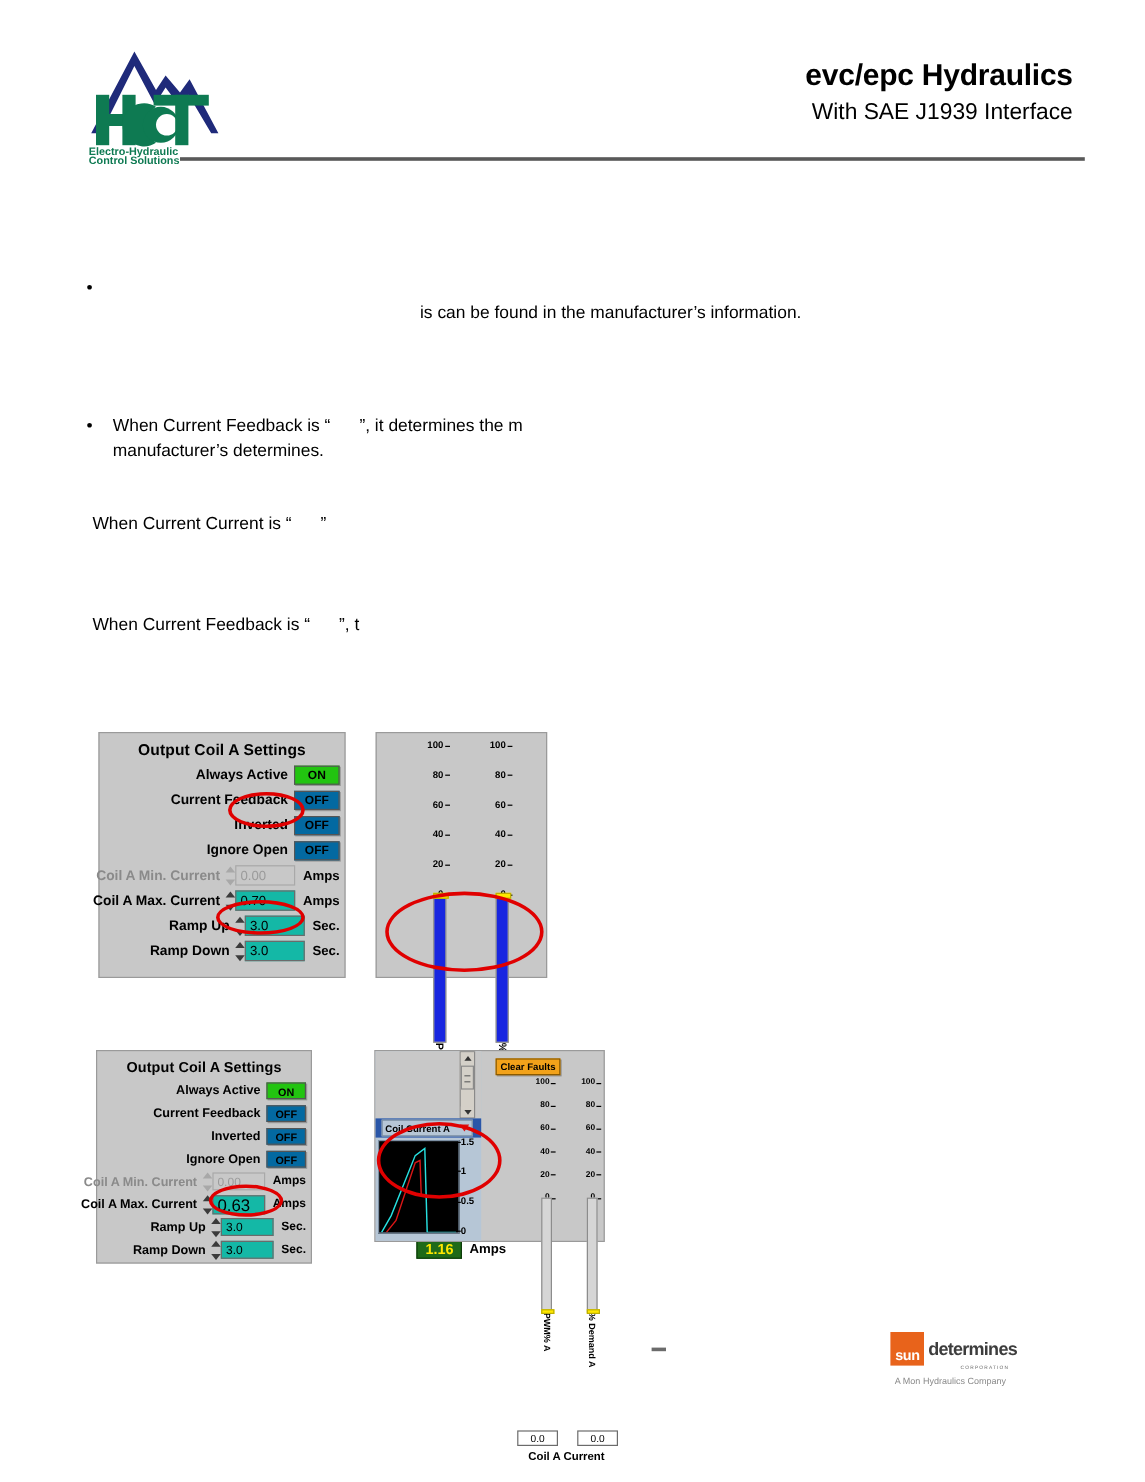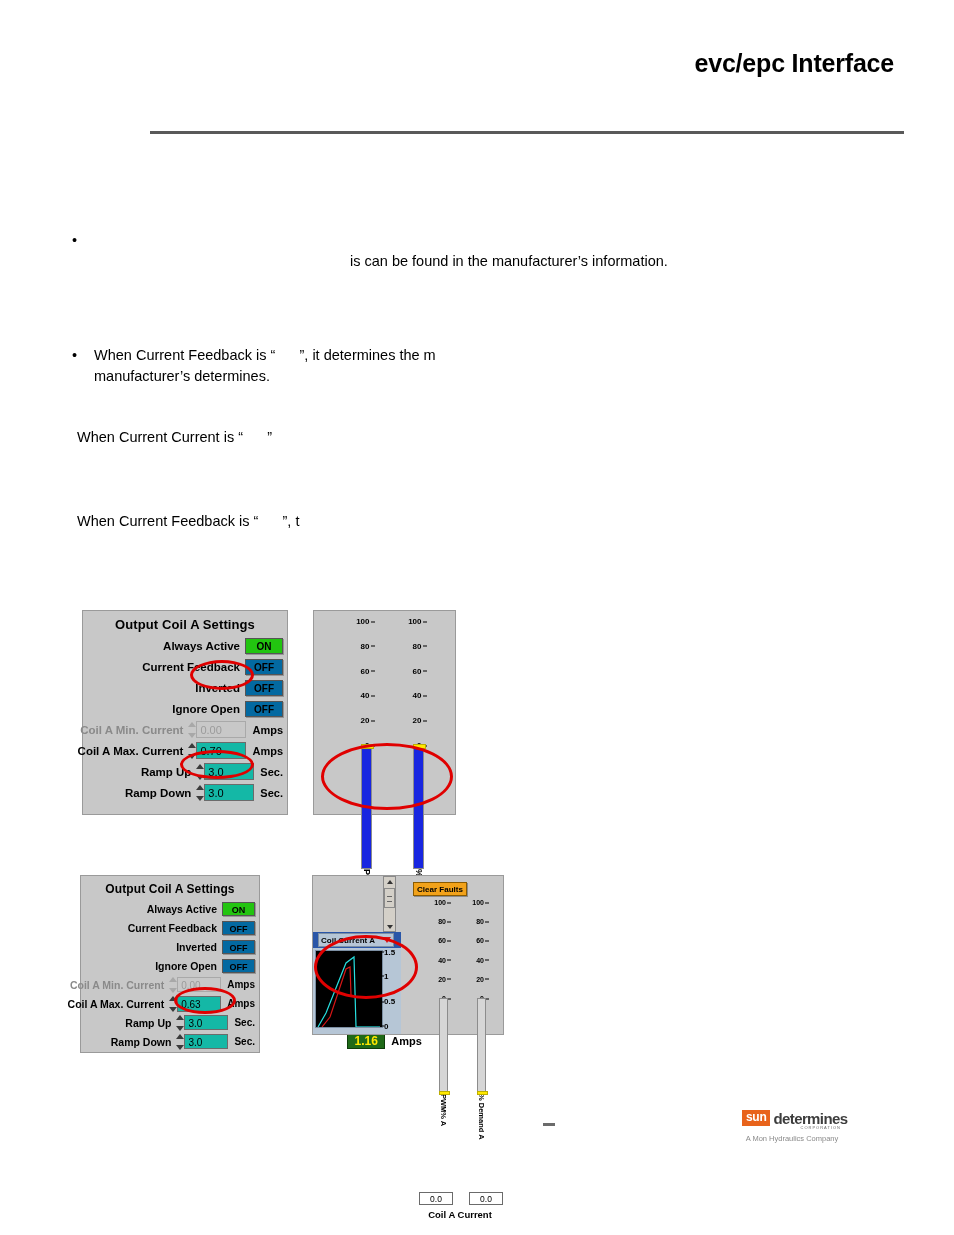--- a/index.html
+++ b/index.html
@@ -489,21 +489,21 @@
     left: 742px;
     top: 1110px;
     width: 100px;
   }
   .sun-row { display: flex; align-items: center; }
   .sun-badge {
     background: #e8631b;
     color: #ffffff;
     font-size: 12px;
     font-weight: bold;
-    padding: 1px 4px 2px 4px;
+    padding: 13px 4px 2px 4px;
     letter-spacing: -0.3px;
     line-height: 13px;
   }
   .sun-word {
     color: #3d3d3d;
     font-size: 15px;
     font-weight: bold;
     letter-spacing: -0.6px;
     margin-left: 3px;
     line-height: 15px;
@@ -522,23 +522,44 @@
     text-align: center;
     margin-top: 4px;
     border-top: 0;
   }
 </style>
 </head>
 <body>
 
 <div class="header">
 
+  <div class="logo-block">
+    <svg class="logo-svg" width="120" height="105" viewBox="0 0 120 105" xmlns="http://www.w3.org/2000/svg">
+
+      <path d="M4 78 L40 10 L58 42 L66 30 L78 44 L86 33 L110 78 L104 78 L85 46 L78 56 L66 40 L57 54 L40 22 L12 78 Z" fill="#1f2a7a"></path>
+
+      <g fill="#0e7a52">
+        <rect x="8" y="46" width="11" height="42"></rect>
+        <rect x="8" y="62" width="30" height="10"></rect>
+        <rect x="30" y="46" width="11" height="42"></rect>
+        <path d="M58 56 a18 18 0 1 0 0 30 a18 18 0 0 1 0 -30 Z"></path>
+        <rect x="46" y="56" width="8" height="30" opacity="0"></rect>
+        <circle cx="62" cy="71" r="15" fill="#0e7a52"></circle>
+        <circle cx="67" cy="71" r="9" fill="#ffffff"></circle>
+        <rect x="56" y="46" width="46" height="9"></rect>
+        <rect x="74" y="46" width="11" height="42"></rect>
+      </g>
+      <text x="2" y="96" font-family="Liberation Sans, sans-serif" font-size="9" font-weight="bold" fill="#0e7a52">Electro-Hydraulic</text>
+      <text x="2" y="104" font-family="Liberation Sans, sans-serif" font-size="9" font-weight="bold" fill="#0e7a52">Control Solutions</text>
+    </svg>
+  </div>
 
   <div class="header-titles">
-    <div class="header-title">evc/epc Interface</div>
+    <div class="header-title">evc/epc Hydraulics</div>
+    <div class="header-subtitle">With SAE J1939 Interface</div>
   </div>
 
   <div class="header-rule"></div>
 </div>
 
 <div class="bullet-row" id="para-1">
   <div class="bullet-dot">•</div>
   <div class="bullet-body"></div>
 </div>
 <div class="body-text" id="para-1-text">is can be found in the manufacturer’s information.</div>
@@ -716,21 +737,21 @@
       </span>
       <span class="lv-unit small">Amps</span>
     </div>
     <div class="lv-row small">
       <span class="lv-label small">Coil A Max. Current</span>
       <span class="lv-numeric">
         <span class="lv-spin">
             <i class="up"></i>
             <i class="down"></i>
           </span>
-        <span class="lv-field" style="width:44px;height:16px;line-height:15px;font-size:10px;">0.63</span>
+        <span class="lv-field" style="width:44px;height:16px;line-height:15px;font-size:14px;">0.63</span>
       </span>
       <span class="lv-unit small">Amps</span>
     </div>
     <div class="lv-row small">
       <span class="lv-label small">Ramp Up</span>
       <span class="lv-numeric">
         <span class="lv-spin">
             <i class="up"></i>
             <i class="down"></i>
           </span>
@@ -787,21 +808,21 @@
 
     <div class="plot-yaxis">
       <span style="top:2%">1.5</span>
       <span style="top:33%">1</span>
       <span style="top:66%">0.5</span>
       <span style="top:97%">0</span>
     </div>
 
     <div class="clear-faults-btn">Clear Faults</div>
 
-    <div style="position:absolute; left:96px; top:26px; width:94px;">
+    <div style="position:absolute; left:108px; top:26px; width:94px;">
       <div class="meters-wrap" style="gap:16px; padding-top:0;">
         <div class="meter">
           <div class="meter-scale" style="height:96px;width:22px;font-size:7px;">
             <span style="top:0%">100</span>
             <span style="top:20%">80</span>
             <span style="top:40%">60</span>
             <span style="top:60%">40</span>
             <span style="top:80%">20</span>
             <span style="top:100%">0</span>
           </div>

